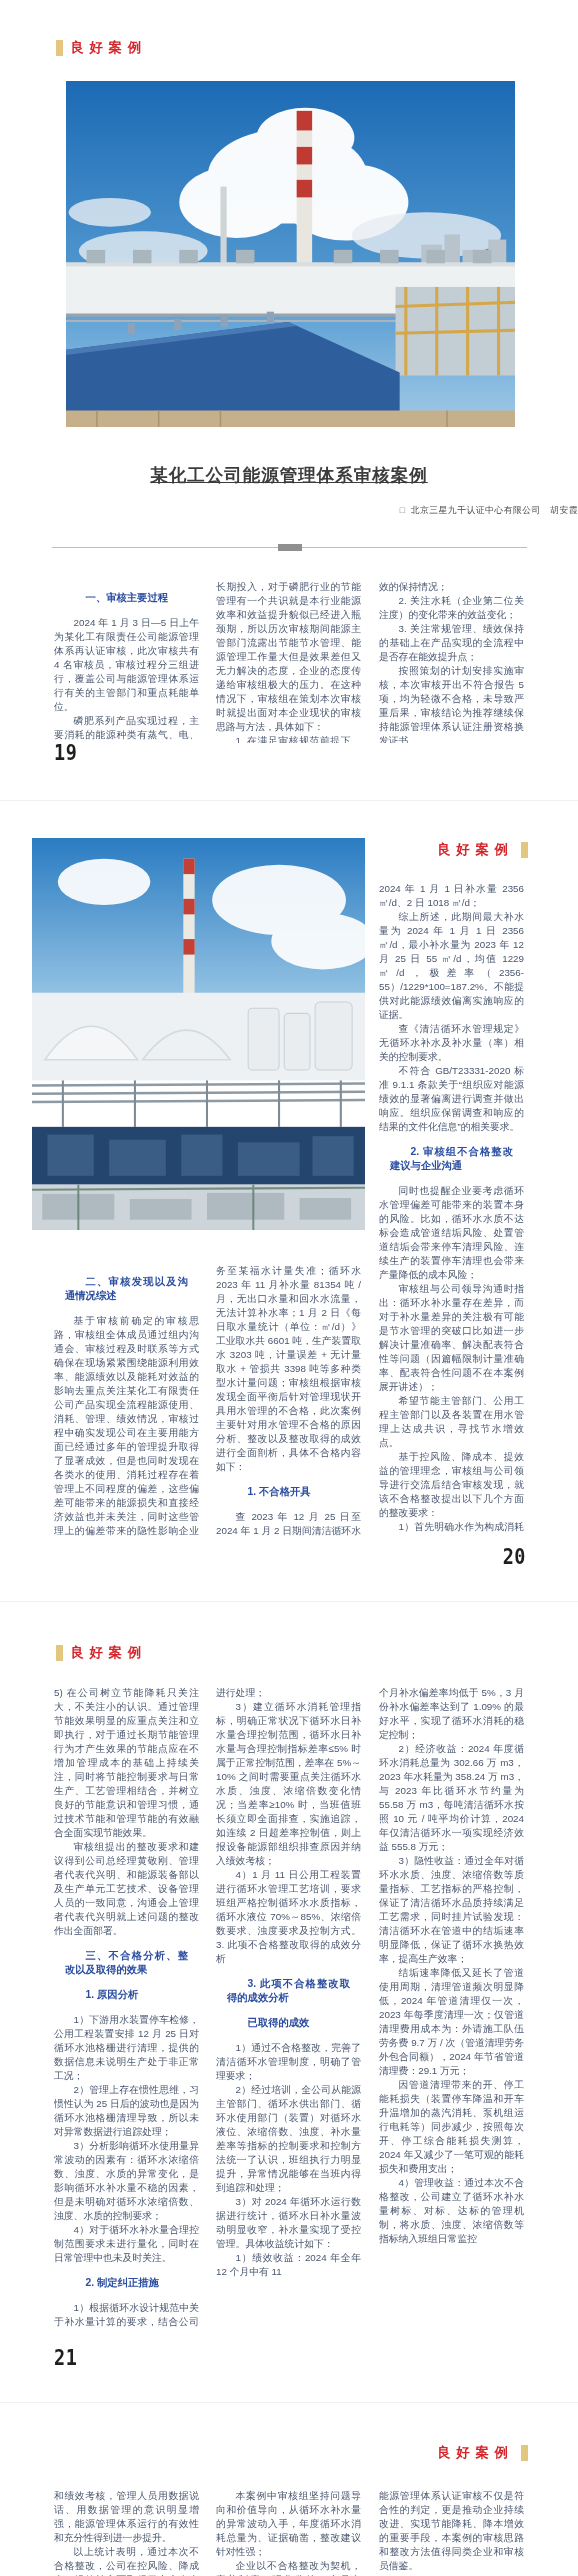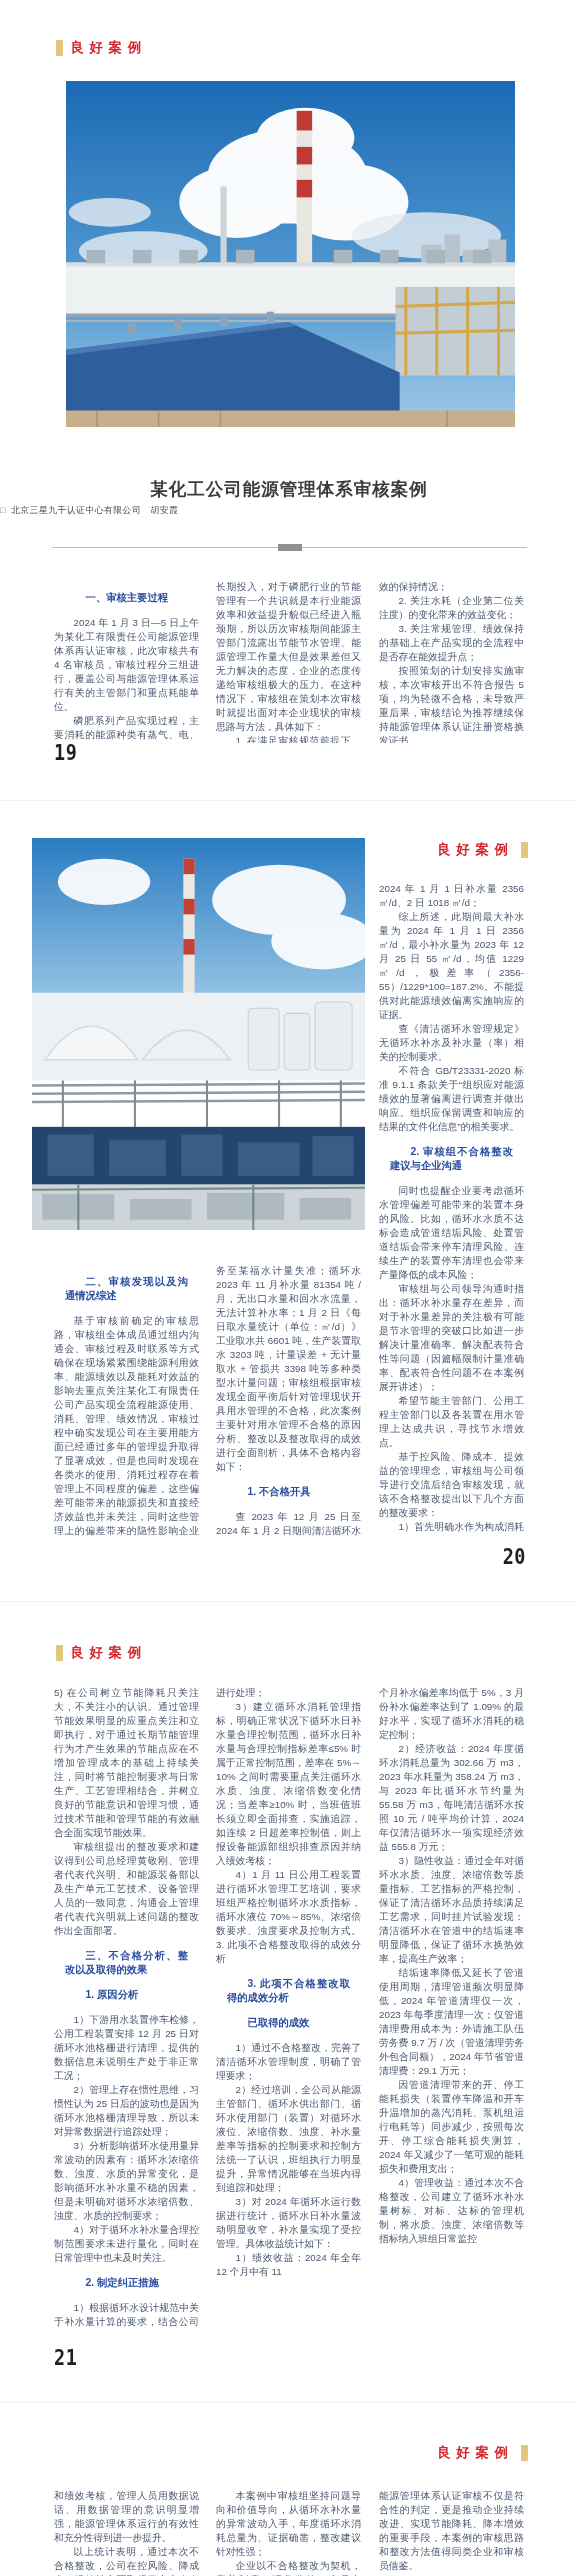--- a/index.html
+++ b/index.html
@@ -4,21 +4,21 @@
 <style>
   html,body{margin:0;padding:0;background:#ffffff;}
   body{width:578px;font-family:"Liberation Sans","DejaVu Sans",sans-serif;}
   .sheet{position:relative;width:578px;height:801px;background:#ffffff;overflow:hidden;border-bottom:0.5px solid #f1f1f1;box-sizing:border-box;}
   
   .hdr{position:absolute;display:flex;align-items:center;gap:7.2px;height:16.5px;padding-left:8px;}
   .hdr-bar{display:inline-block;width:7.2px;height:16px;background:#e4c77e;}
   .hdr-label{font-size:13.4px;font-weight:800;color:#d4262a;letter-spacing:5.7px;font-family:"Liberation Sans","DejaVu Sans",sans-serif;white-space:nowrap;transform:scaleY(1.02);}
   
   .title{position:absolute;left:0;width:578px;text-align:center;font-size:17.5px;font-weight:700;color:#3c3c3c;letter-spacing:1px;}
-  .byline{position:absolute;left:0;width:578px;text-align:left;font-size:8.8px;color:#4a4a4a;letter-spacing:0.5px;}
+  .byline{position:absolute;left:0;width:578px;text-align:right;font-size:8.8px;color:#4a4a4a;letter-spacing:0.5px;}
   .byline .mark{color:#6b6b6b;margin-right:5.2px;}
   .divider{position:absolute;left:52px;width:475px;border-top:0.5px solid #bdbdbd;}
   .divider-chip{position:absolute;left:50%;top:-3.6px;width:24px;height:6.7px;margin-left:-12px;background:#8f8f8f;}
   
   .col{position:absolute;width:145px;overflow:hidden;text-align:justify;font-size:9.8px;line-height:14px;color:#49566f;}
   .col p{margin:0;text-indent:2em;}
   .col p.no-indent{text-indent:0;}
   .col h3{margin:11px;font-size:10.3px;line-height:14px;font-weight:700;color:#2a4da0;text-indent:2em;}
   
   .pagenum{position:absolute;font-family:"DejaVu Sans Mono","Liberation Mono",monospace;font-size:18.5px;font-weight:800;color:#1f1f1f;letter-spacing:0.5px;transform:scaleY(1.12);}
@@ -102,21 +102,21 @@
       <rect x="0" y="640" width="872" height="32" fill="#c6b08c"></rect>
       <g stroke="#a8946f" stroke-width="3">
         <line x1="60" y1="640" x2="60" y2="672"></line>
           <line x1="180" y1="640" x2="180" y2="672"></line>
         <line x1="300" y1="640" x2="300" y2="672"></line>
           <line x1="740" y1="640" x2="740" y2="672"></line>
       </g>
     </svg>
   </div>
 
-  <div class="title" style="top:477px;">某化工公司能源管理体系审核案例</div>
+  <div class="title" style="top:463px;text-decoration:underline;">某化工公司能源管理体系审核案例</div>
   <div class="byline" style="top:505px;">
     <span class="mark">□</span><span>北京三星九千认证中心有限公司　胡安霞</span>
   </div>
   <div class="divider" style="top:547px;">
     <span class="divider-chip"></span>
   </div>
 
   <div class="col" style="left:54px;top:580px;height:163px;">
       <h3>一、审核主要过程</h3>
       <p>2024 年 1 月 3 日—5 日上午为某化工有限责任公司能源管理体系再认证审核，此次审核共有 4 名审核员，审核过程分三组进行，覆盖公司与能源管理体系运行有关的主管部门和重点耗能单位。</p>

